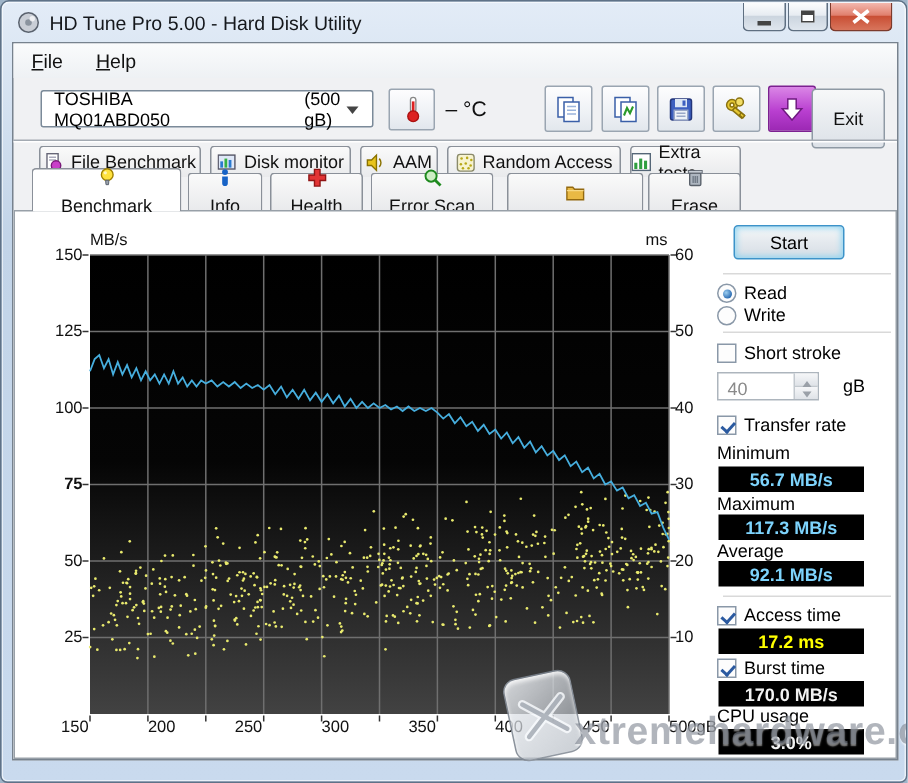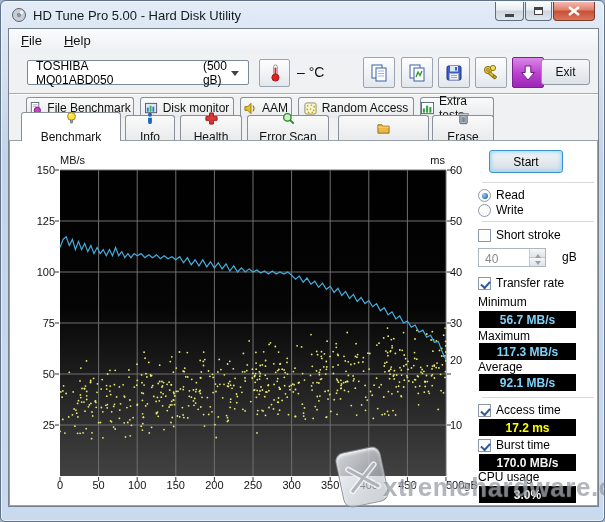--- a/index.html
+++ b/index.html
@@ -30,37 +30,37 @@
     border:1px solid #7b8a99;border-radius:2px;display:flex;align-items:center;font-size:12px;padding-left:8px;}
   .combo .cap{margin-left:37px;}
   .combo-arrow{position:absolute;right:9px;top:10px;width:0;height:0;border:4px solid transparent;border-top:5px solid #444;}
   .toolbtn{position:absolute;top:56px;width:32px;height:31px;border:1px solid #9aa5b1;border-radius:2px;
     background:linear-gradient(#fdfdfe,#eef1f5 60%,#e2e7ed);display:flex;align-items:center;justify-content:center;}
   .toolbtn.thermo{left:258px;top:58px;width:31px;height:28px;}
   .temp-text{position:absolute;left:296px;top:63px;font-size:14px;color:#111;}
   .toolbtn.capture{background:linear-gradient(#da86e6,#b93fd0 55%,#9c28b4);border-color:#7c2090;}
   .btn{border:1px solid #8e99a4;border-radius:3px;background:linear-gradient(#f7f8f9,#e9ecf0 50%,#dde2e8);
     font-size:12px;color:#111;display:flex;align-items:center;justify-content:center;}
-  .exit-btn{position:absolute;left:540px;top:58px;width:49px;height:26px;}
+  .exit-btn{position:absolute;left:540px;top:58px;width:49px;height:40px;}
   .tb-sep{position:absolute;left:8px;top:92px;width:589px;height:2px;border-top:1px solid #a3aab2;border-bottom:1px solid #fff;}
   
   .tab{position:absolute;display:flex;align-items:center;justify-content:center;gap:5px;
     border:1px solid #8a9099;border-bottom:none;border-radius:3px 3px 0 0;
     background:linear-gradient(#fafafa,#e9eaec);font-size:12px;color:#111;}
   .tab-row1 .tab{top:96px;height:21px;z-index:2;}
   .tab-row2 .tab{top:114px;height:25px;z-index:3;flex-direction:column;}
   .tab-row2 .tab.active{top:111px;height:29px;background:#fff;z-index:5;}
   .tab svg{flex:0 0 auto;}
   
   .page{position:absolute;left:8px;top:139px;width:589px;height:366px;background:#fff;border:1px solid #98a0a8;z-index:4;}
   .axis-title{position:absolute;font-size:11px;color:#111;z-index:6;}
   .plot{position:absolute;left:59px;top:169px;width:386px;height:306px;z-index:6;
     background:linear-gradient(180deg,#000 0%,#050505 45%,#424242 100%);}
   .plot svg{overflow:visible;display:block;}
-  .axis-col{position:absolute;z-index:6;font-size:11px;color:#111;text-align:center;}
+  .axis-col{position:absolute;z-index:6;font-size:11px;color:#111;}
   .axis-col span{position:absolute;right:0;white-space:nowrap;}
   .x-axis span{position:absolute;transform:translateX(-50%);white-space:nowrap;}
   
   .start-btn{position:absolute;left:488px;top:149px;width:74px;height:23px;z-index:6;
     border:1px solid #3c93c9;box-shadow:inset 0 0 4px 1px #8fd5f2;border-radius:3px;
     background:linear-gradient(#f5f7f8,#e4e9ee 50%,#d6dde4);font-size:12px;display:flex;align-items:center;justify-content:center;}
   .psep{position:absolute;left:481px;width:112px;height:1px;background:#d9d9d9;z-index:6;}
   .radio{position:absolute;left:477px;width:13px;height:13px;border:1px solid #8running4;border:1px solid #8a98a8;border-radius:50%;background:#fdfdfd;z-index:6;}
   .radio.sel::after{content:"";position:absolute;left:2.5px;top:2.5px;width:6px;height:6px;border-radius:50%;
     background:radial-gradient(circle at 35% 35%,#9ccef0,#2f6fb4 70%);}
@@ -941,30 +941,30 @@
         <circle cx="69.0" cy="207.1" r="0.9" fill="#e9ea6e"></circle>
         <circle cx="4.9" cy="263.1" r="0.9" fill="#e9ea6e"></circle>
         <circle cx="148.8" cy="244.4" r="0.9" fill="#e9ea6e"></circle>
         <polyline points="0.0,77.5 3.1,69.4 6.2,66.7 9.3,75.5 12.4,69.4 15.4,79.6 18.5,71.4 21.6,79.6 24.7,73.4 27.8,81.6 30.9,75.5 34.0,83.6 37.1,77.5 40.1,83.6 43.2,79.6 46.3,85.7 49.4,79.6 52.5,85.7 55.6,77.5 58.7,85.7 61.8,81.6 64.8,87.7 67.9,83.6 71.0,87.7 74.1,83.6 77.2,85.7 81.1,83.6 84.9,87.7 88.8,84.7 92.6,87.7 96.5,84.7 100.4,88.7 104.2,85.7 108.1,88.7 111.9,86.7 115.8,89.8 119.7,86.7 123.5,92.8 127.4,87.7 131.2,94.9 135.1,89.8 139.0,95.9 142.8,89.8 146.7,96.9 150.5,91.8 154.4,97.9 158.3,92.8 162.1,98.9 166.0,93.8 169.8,101.0 173.7,95.9 177.6,102.0 181.4,97.9 185.3,102.0 189.1,98.9 193.0,102.0 196.9,100.0 200.7,103.0 204.6,101.0 208.4,104.0 212.3,101.0 216.2,104.0 220.0,102.0 223.9,104.0 227.7,102.0 231.6,105.1 235.5,109.1 239.3,106.1 243.2,112.2 247.0,108.1 250.9,114.2 254.8,111.2 258.6,117.3 262.5,113.2 266.3,119.3 270.2,116.3 274.1,122.4 277.9,118.3 281.8,125.5 285.6,121.4 289.5,128.5 293.4,124.4 297.2,131.6 301.1,127.5 304.9,133.6 308.8,130.6 312.7,136.7 316.5,133.6 320.4,140.8 324.2,137.7 328.1,144.8 332.0,141.8 335.8,148.9 339.7,145.9 343.5,153.0 347.4,151.0 351.3,157.1 355.1,155.0 359.0,162.2 362.8,160.1 366.7,167.3 370.6,165.2 374.4,172.4 378.3,171.4 382.1,181.6 386.0,189.7" fill="none" stroke="#46aede" stroke-width="1.2"></polyline>
       </svg>
   </div>
   <div class="axis-col" style="left:24px;top:169px;width:30px;height:306px">
       <span style="top: -6px;">150</span>
       <span style="top: 45px;">125</span>
       <span style="top: 96px;">100</span>
-      <span style="top: 147px;">75</span>
+      <span style="top: 147px; font-weight: bold;">75</span>
       <span style="top: 198px;">50</span>
       <span style="top: 249px;">25</span>
     </div>
   <div class="axis-col" style="left:449px;top:169px;width:26px;height:306px;text-align:left">
       <span style="top: -6px; right: auto; left: 0px;">60</span>
       <span style="top: 45px; right: auto; left: 0px;">50</span>
       <span style="top: 96px; right: auto; left: 0px;">40</span>
       <span style="top: 147px; right: auto; left: 0px;">30</span>
-      <span style="top: 184px; right: auto; left: 0px; text-align: center;">20</span>
+      <span style="top: 198px; right: auto; left: 0px; text-align: center;">20</span>
       <span style="top: 249px; right: auto; left: 0px;">10</span>
     </div>
   <div class="axis-col x-axis" style="left:59px;top:478px;width:386px;height:14px">
       <span style="left: 0px;">0</span>
       <span style="left: 38.6px;">50</span>
       <span style="left: 77.2px;">100</span>
       <span style="left: 115.8px;">150</span>
       <span style="left: 154.4px;">200</span>
       <span style="left: 193px;">250</span>
       <span style="left: 231.6px;">300</span>

